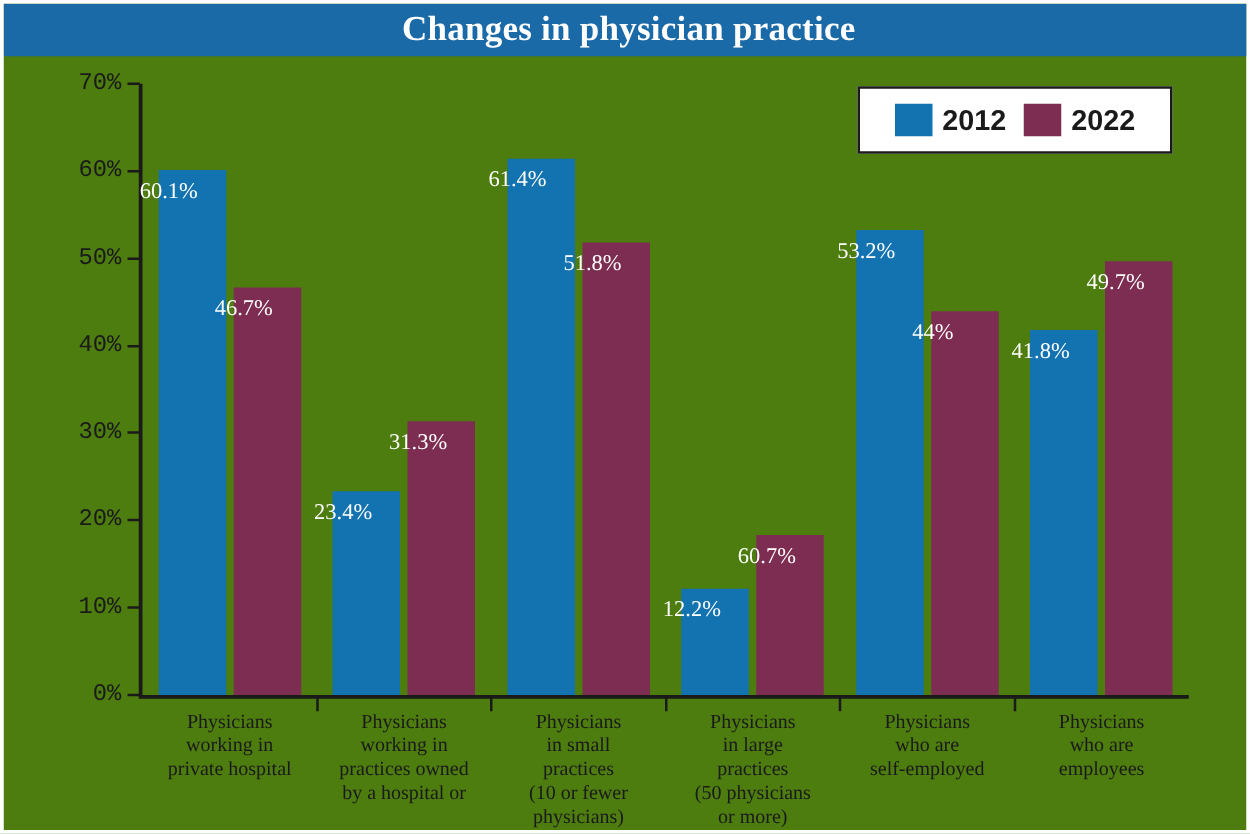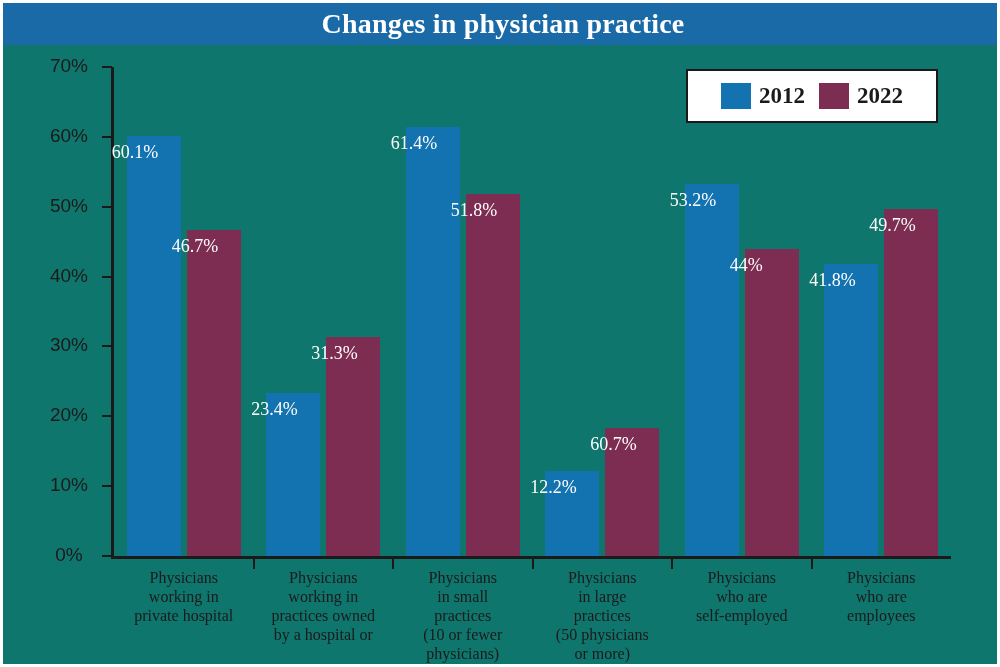--- a/index.html
+++ b/index.html
@@ -10,21 +10,21 @@
     width: 1000px;
     height: 667px;
     background: #ffffff;
     font-family: "Liberation Sans", sans-serif;
     overflow: hidden;
   }
   #root {
     position: relative;
     width: 1000px;
     height: 667px;
-    background: #0f766e;
+    background: #4d7c0f;
     box-sizing: border-box;
     border: 3px solid #ffffff;
     overflow: hidden;
   }
   
   #title-bar {
     position: absolute;
     left: 0;
     top: 0;
     width: 1000px;
@@ -69,22 +69,22 @@
     position: absolute;
     left: 99px;
     width: 10px;
     height: 2px;
     background: #1a1a1a;
   }
   .y-label {
     position: absolute;
     left: 38px;
     width: 56px;
-    text-align: center;
-    font-family: Liberation Sans, sans-serif;
+    text-align: right;
+    font-family: Liberation Mono, monospace;
     font-size: 19px;
     color: #1a1a1a;
   }
   
   .group-sep {
     position: absolute;
     width: 2px;
     height: 12px;
     background: #1a1a1a;
     top: 512px;
@@ -140,21 +140,21 @@
     gap: 8px;
   }
   .legend-swatch {
     width: 30px;
     height: 26px;
     display: inline-block;
   }
   .legend-swatch.s2012 { background: #1372b0; }
   .legend-swatch.s2022 { background: #7d2d51; }
   .legend-text {
-    font-family: Liberation Serif, serif;
+    font-family: Liberation Sans, sans-serif;
     font-size: 23px;
     font-weight: bold;
     color: #1a1a1a;
   }
 </style>
 </head>
 <body>
 
 <div id="root">
 

